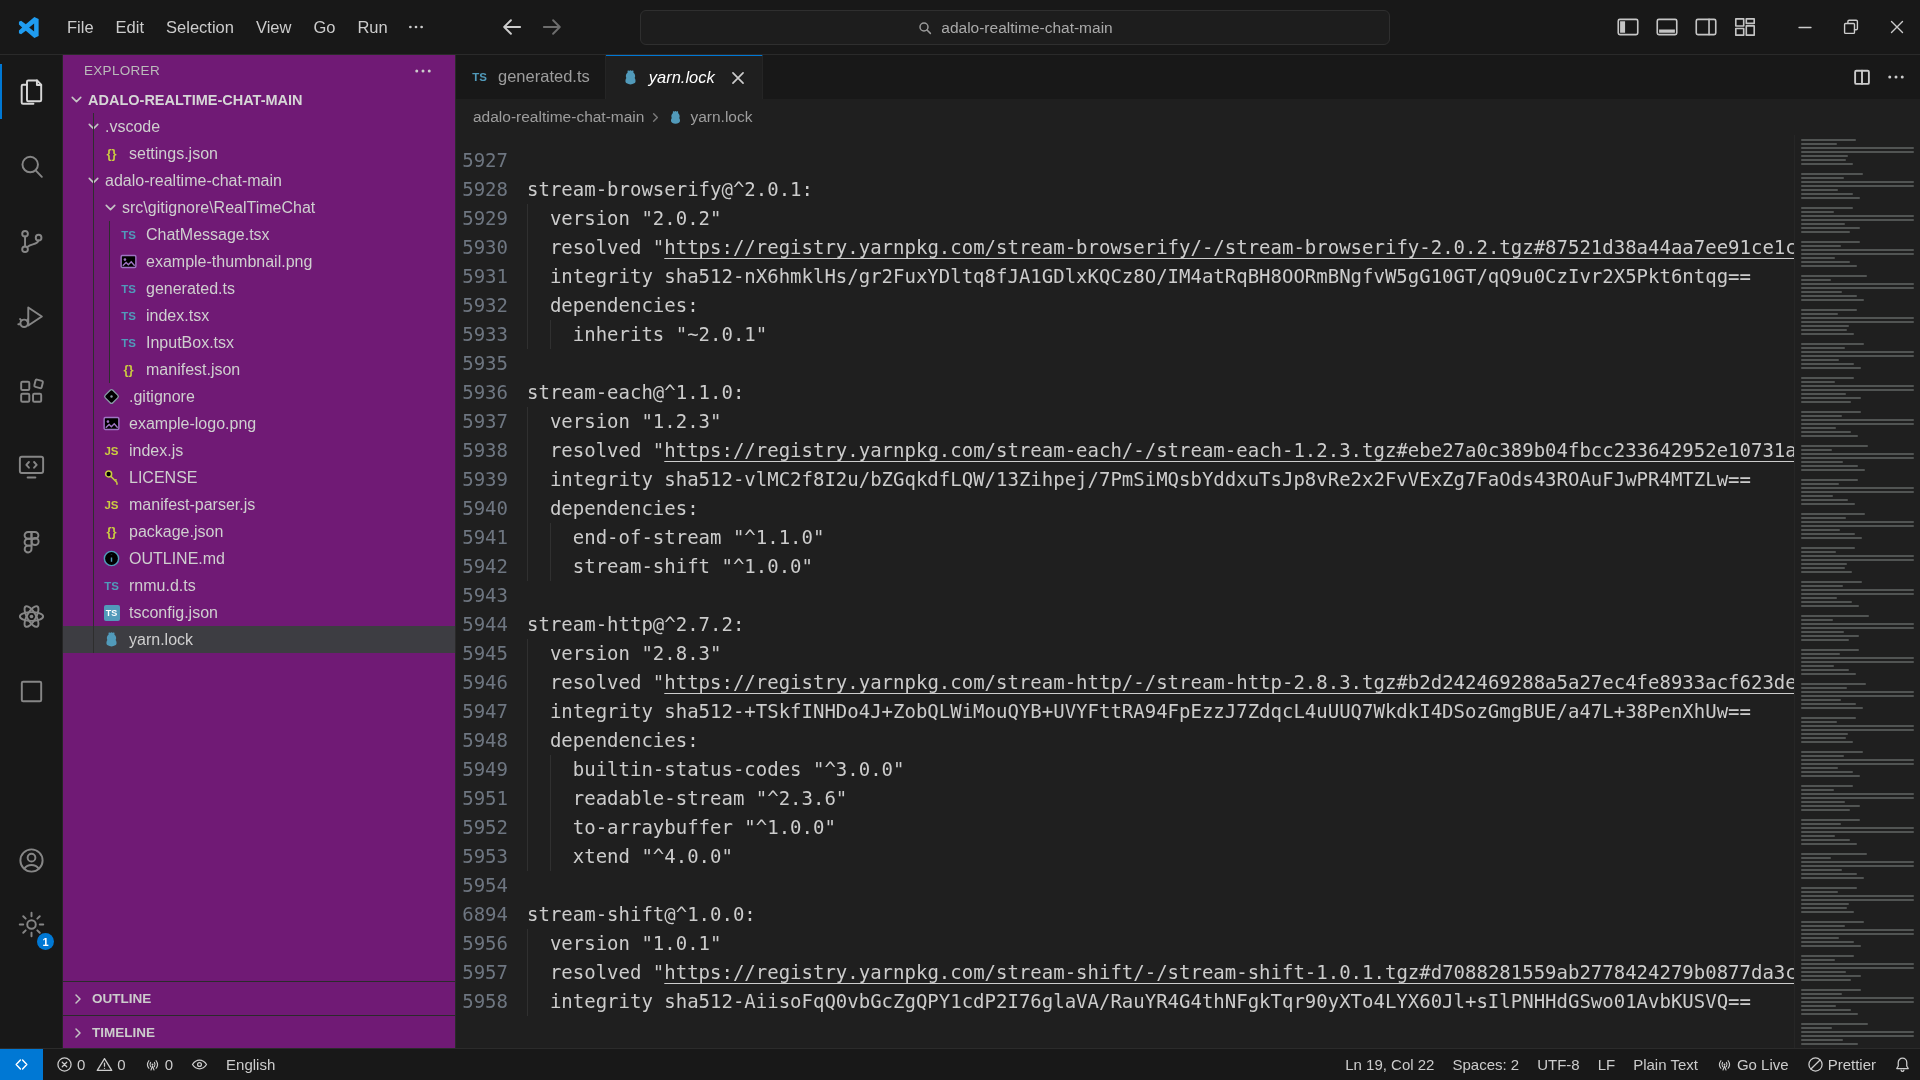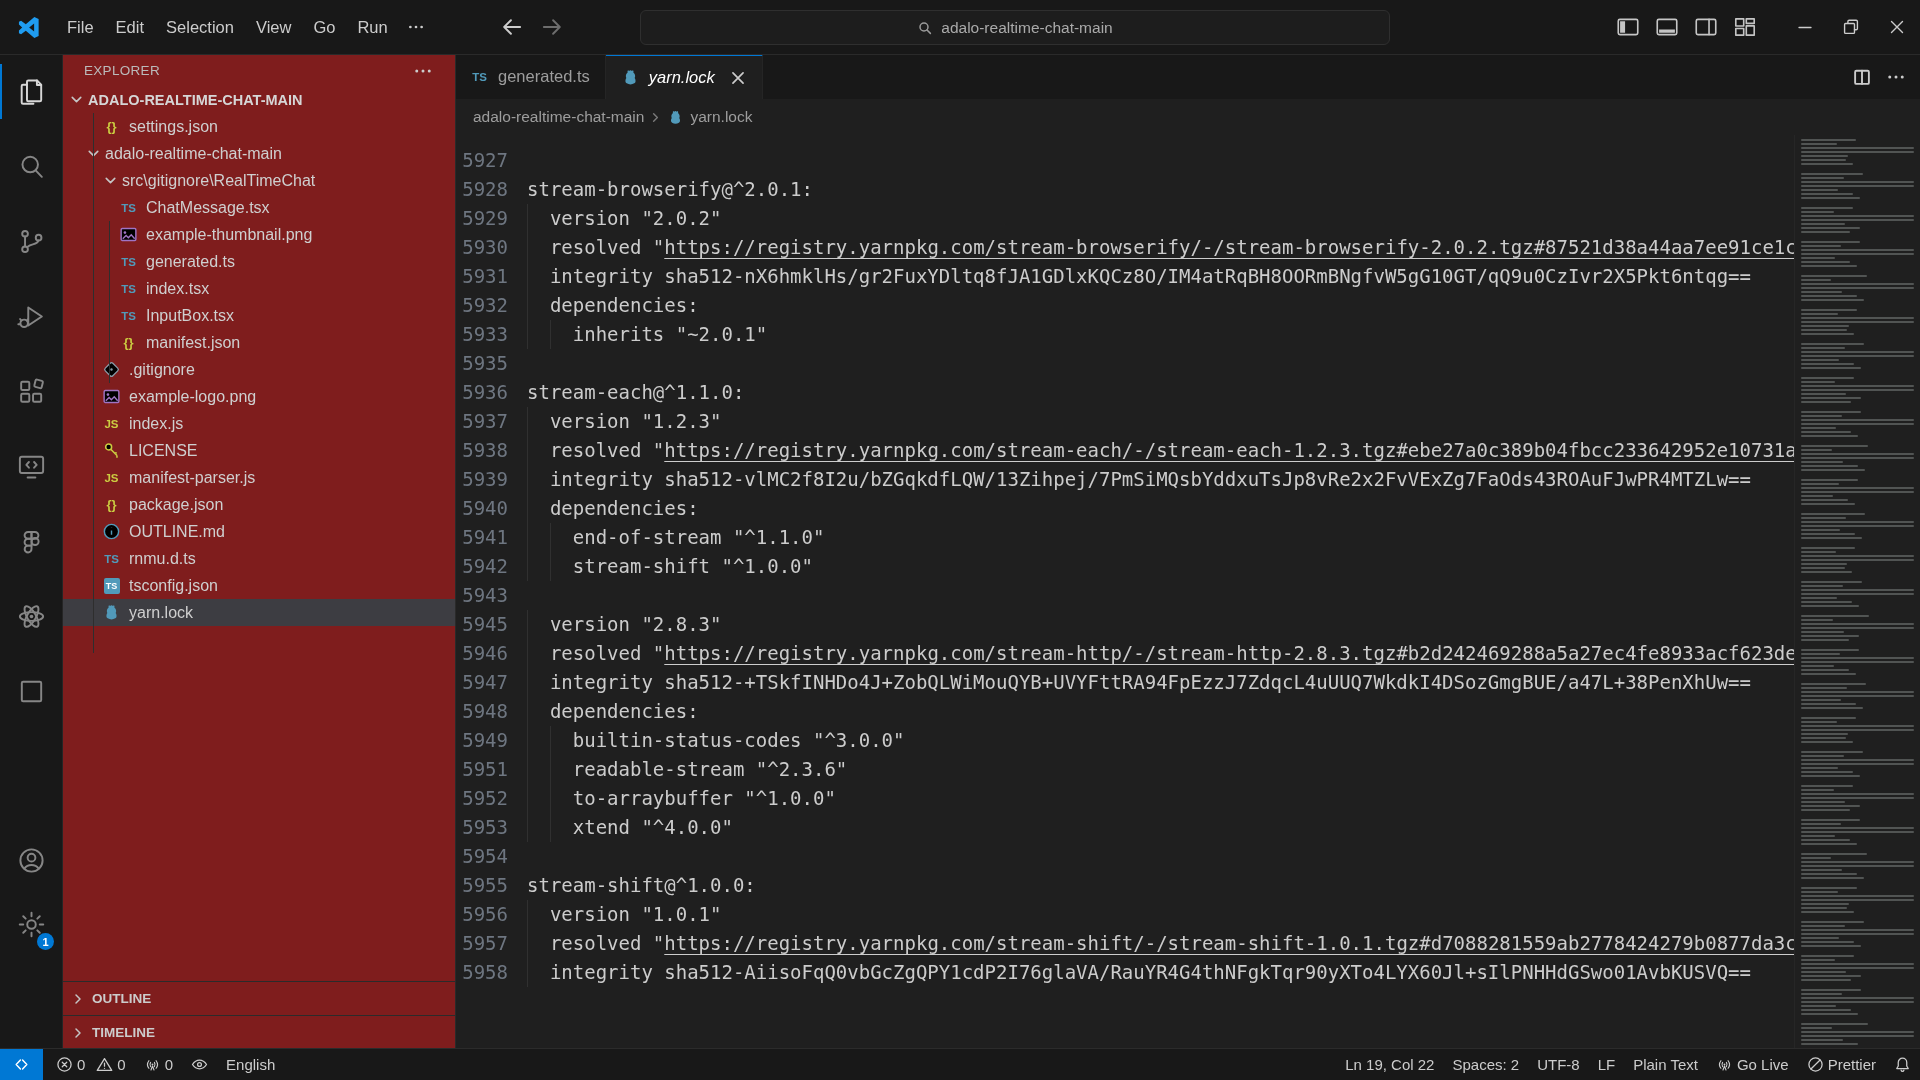--- a/index.html
+++ b/index.html
@@ -35,21 +35,21 @@
                border-right:1px solid #252525;z-index:20;}
   .ab-item{position:relative;width:62px;height:75px;display:flex;align-items:center;justify-content:center;color:#868686;}
   .ab-item .ico{width:31px;height:31px;}
   .ab-item.active{color:#d7d7d7;}
   .ab-item.active::before{content:"";position:absolute;left:0;top:10px;bottom:10px;width:2px;background:#0078d4;}
   .ab-bottom .ab-item{position:absolute;left:0;height:64px;}
   .badge{position:absolute;right:8px;bottom:6px;min-width:17px;height:17px;border-radius:9px;background:#0078d4;
          color:#fff;font-size:11px;font-weight:bold;display:flex;align-items:center;justify-content:center;}
 
   
-  .sidebar{position:absolute;top:54px;left:62px;width:393px;bottom:31px;background:#7f1d1d;
+  .sidebar{position:absolute;top:54px;left:62px;width:393px;bottom:31px;background:#701a75;
            border-right:1px solid #2a2a2a;z-index:10;}
   .sb-head{position:absolute;top:0;left:0;right:0;height:32px;display:flex;align-items:center;}
   .sb-title{margin-left:22px;font-size:13.5px;color:#bbbbbb;letter-spacing:.3px;}
   .sb-more{position:absolute;right:22px;top:7px;width:20px;height:20px;color:#cccccc;}
   .tree{position:absolute;top:32px;left:0;right:0;}
   .trow{position:relative;height:27px;display:flex;align-items:center;font-size:16px;color:#cfcfcf;white-space:nowrap;}
   .trow.selected{background:#3d3d42;}
   .trow .chev{width:17px;height:17px;color:#c5c5c5;flex:none;margin-right:3px;}
   .trow .ficon{width:19px;height:19px;flex:none;margin-right:8px;display:flex;align-items:center;justify-content:center;
                font-family:"Liberation Sans",sans-serif;}
@@ -325,20 +325,28 @@
     </div>
     <div class="tree" id="tree">
         <div class="trow root" style="padding-left:6px">
      <span class="chev ico">
             <svg viewBox="0 0 16 16">
               <path d="M4 6l4 4 4-4"></path>
             </svg>
           </span>
           <span class="lab">ADALO-REALTIME-CHAT-MAIN</span>
         </div>
+        <div class="trow" style="padding-left:23px">
+     <span class="chev ico">
+            <svg viewBox="0 0 16 16">
+              <path d="M4 6l4 4 4-4"></path>
+            </svg>
+          </span>
+          <span class="lab">.vscode</span>
+        </div>
         <div class="trow" style="padding-left:40px">
      <span class="ficon">
             <span class="txtico" style="color:#cbcb41;font-size:13px">{}</span>
           </span>
           <span class="lab">settings.json</span>
         </div>
         <div class="trow" style="padding-left:23px">
      <span class="chev ico">
             <svg viewBox="0 0 16 16">
               <path d="M4 6l4 4 4-4"></path>
@@ -562,30 +570,31 @@
         <div class="cl"><span class="ln">5933</span><span class="ct">    inherits "~2.0.1"</span><i class="ig" style="left:72px"></i><i class="ig" style="left:95px"></i></div>
         <div class="cl"><span class="ln">5935</span><span class="ct"></span></div>
         <div class="cl"><span class="ln">5936</span><span class="ct">stream-each@^1.1.0:</span></div>
         <div class="cl"><span class="ln">5937</span><span class="ct">  version "1.2.3"</span><i class="ig" style="left:72px"></i></div>
         <div class="cl"><span class="ln">5938</span><span class="ct">  resolved "<u>https://registry.yarnpkg.com/stream-each/-/stream-each-1.2.3.tgz#ebe27a0c389b04fbcc233642952e10731afa9bae</u>"</span><i class="ig" style="left:72px"></i></div>
         <div class="cl"><span class="ln">5939</span><span class="ct">  integrity sha512-vlMC2f8I2u/bZGqkdfLQW/13Zihpej/7PmSiMQsbYddxuTsJp8vRe2x2FvVExZg7FaOds43ROAuFJwPR4MTZLw==</span><i class="ig" style="left:72px"></i></div>
         <div class="cl"><span class="ln">5940</span><span class="ct">  dependencies:</span><i class="ig" style="left:72px"></i></div>
         <div class="cl"><span class="ln">5941</span><span class="ct">    end-of-stream "^1.1.0"</span><i class="ig" style="left:72px"></i><i class="ig" style="left:95px"></i></div>
         <div class="cl"><span class="ln">5942</span><span class="ct">    stream-shift "^1.0.0"</span><i class="ig" style="left:72px"></i><i class="ig" style="left:95px"></i></div>
         <div class="cl"><span class="ln">5943</span><span class="ct"></span></div>
+        <div class="cl"><span class="ln">5944</span><span class="ct">stream-http@^2.7.2:</span></div>
         <div class="cl"><span class="ln">5945</span><span class="ct">  version "2.8.3"</span><i class="ig" style="left:72px"></i></div>
         <div class="cl"><span class="ln">5946</span><span class="ct">  resolved "<u>https://registry.yarnpkg.com/stream-http/-/stream-http-2.8.3.tgz#b2d242469288a5a27ec4fe8933acf623de6514fc</u>"</span><i class="ig" style="left:72px"></i></div>
         <div class="cl"><span class="ln">5947</span><span class="ct">  integrity sha512-+TSkfINHDo4J+ZobQLWiMouQYB+UVYFttRA94FpEzzJ7ZdqcL4uUUQ7WkdkI4DSozGmgBUE/a47L+38PenXhUw==</span><i class="ig" style="left:72px"></i></div>
         <div class="cl"><span class="ln">5948</span><span class="ct">  dependencies:</span><i class="ig" style="left:72px"></i></div>
         <div class="cl"><span class="ln">5949</span><span class="ct">    builtin-status-codes "^3.0.0"</span><i class="ig" style="left:72px"></i><i class="ig" style="left:95px"></i></div>
         <div class="cl"><span class="ln">5951</span><span class="ct">    readable-stream "^2.3.6"</span><i class="ig" style="left:72px"></i><i class="ig" style="left:95px"></i></div>
         <div class="cl"><span class="ln">5952</span><span class="ct">    to-arraybuffer "^1.0.0"</span><i class="ig" style="left:72px"></i><i class="ig" style="left:95px"></i></div>
         <div class="cl"><span class="ln">5953</span><span class="ct">    xtend "^4.0.0"</span><i class="ig" style="left:72px"></i><i class="ig" style="left:95px"></i></div>
         <div class="cl"><span class="ln">5954</span><span class="ct"></span></div>
-        <div class="cl"><span class="ln">5955</span><span class="ct">stream-shift@^1.0.0:</span></div>
+        <div class="cl"><span class="ln">6894</span><span class="ct">stream-shift@^1.0.0:</span></div>
         <div class="cl"><span class="ln">5956</span><span class="ct">  version "1.0.1"</span><i class="ig" style="left:72px"></i></div>
         <div class="cl"><span class="ln">5957</span><span class="ct">  resolved "<u>https://registry.yarnpkg.com/stream-shift/-/stream-shift-1.0.1.tgz#d7088281559ab2778424279b0877da3c392d5a3d</u>"</span><i class="ig" style="left:72px"></i></div>
         <div class="cl"><span class="ln">5958</span><span class="ct">  integrity sha512-AiisoFqQ0vbGcZgQPY1cdP2I76glaVA/RauYR4G4thNFgkTqr90yXTo4LYX60Jl+sIlPNHHdGSwo01AvbKUSVQ==</span><i class="ig" style="left:72px"></i></div>
       </div>
     <div class="minimap" id="minimap">
         <div class="mrow" style="top: 4px; left: 6px; width: 55px;"></div>
         <div class="mrow" style="top: 8px; left: 6px; width: 36px;"></div>
         <div class="mrow" style="top: 12px; left: 6px; width: 113px;"></div>
         <div class="mrow" style="top: 16px; left: 6px; width: 113px;"></div>
         <div class="mrow" style="top: 20px; left: 6px; width: 47px;"></div>

